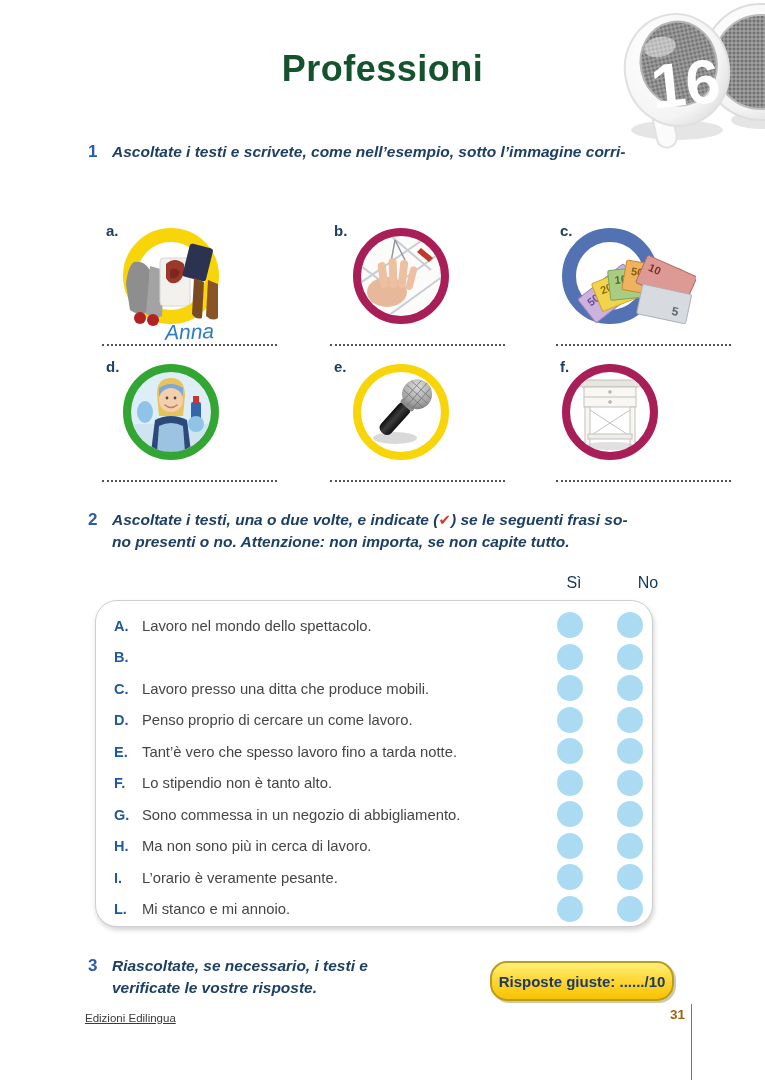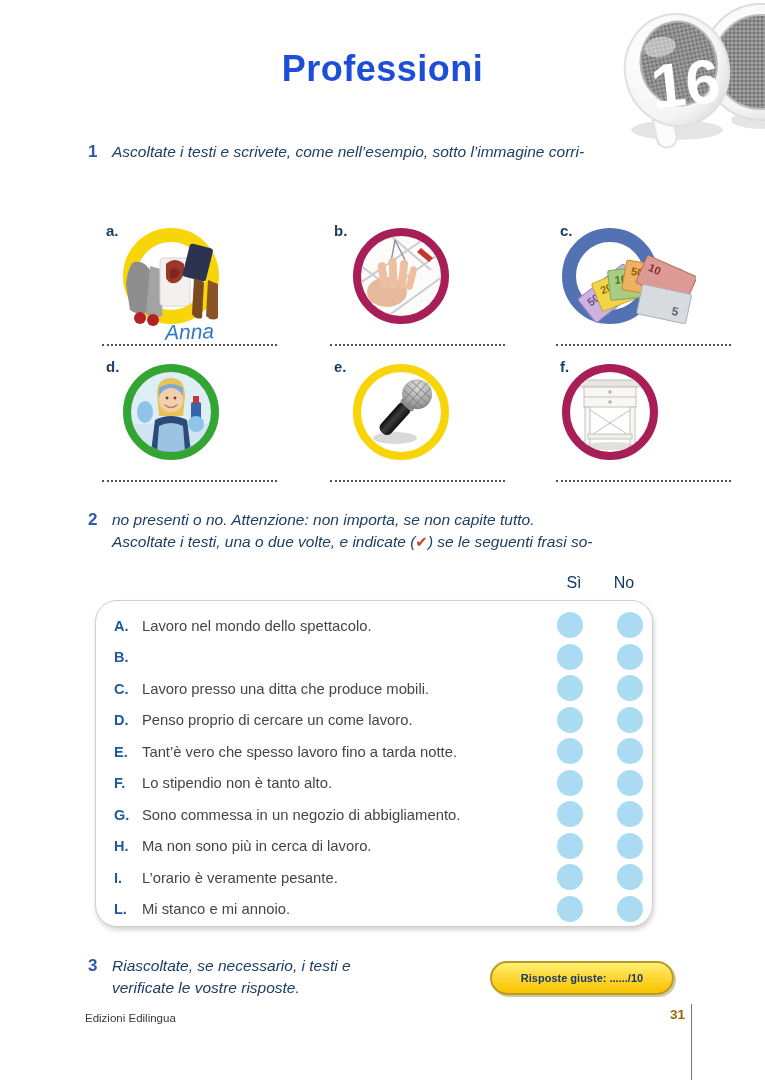--- a/index.html
+++ b/index.html
@@ -1,65 +1,65 @@
 <!DOCTYPE html>
 <html><head>
 <meta charset="utf-8">
 <style>
   html,body{margin:0;padding:0;background:#e9edf0;}
   #page{position:relative;width:765px;height:1080px;background:#ffffff;margin:0 auto;
         font-family:"Liberation Sans","DejaVu Sans",sans-serif;overflow:hidden;}
 
   
   .page-title{position:absolute;left:0;top:48px;width:765px;text-align:center;
-              font-size:36px;font-weight:bold;letter-spacing:.5px;color:#1d4ed8;}
+              font-size:36px;font-weight:bold;letter-spacing:.5px;color:#14532d;}
   .headphones{position:absolute;right:0;top:0;width:180px;height:150px;}
   .unit-number{font-family:"Liberation Sans",sans-serif;font-weight:bold;}
 
   
   .ex{position:absolute;left:88px;width:630px;display:flex;}
   .ex-num{flex:0 0 24px;font-size:17px;font-weight:bold;color:#2a5ca8;padding-top:1px;}
-  .ex-text{font-size:15.5px;font-weight:normal;font-style:italic;color:#1d3f63;line-height:21.5px;}
+  .ex-text{font-size:15.5px;font-weight:bold;font-style:italic;color:#1d3f63;line-height:21.5px;}
   .ex-text .line{white-space:nowrap;}
   .check{color:#d23a2a;font-style:normal;font-size:15px;}
 
   
   .card{position:absolute;width:175px;height:124px;}
   .card-label{position:absolute;left:4px;top:0;font-size:15px;font-weight:bold;color:#1d3f63;}
   .ring{position:absolute;top:6px;width:68px;height:68px;border:14px solid #ccc;border-radius:50%;
         background:#fff;}
   .ring.c1{left:21px;} .ring.c2{left:23px;} .ring.c3{left:6px;}
   .ring-clip{position:absolute;left:-6px;top:-6px;width:80px;height:80px;border-radius:50%;overflow:hidden;}
   .photo-free{position:absolute;}
   .dotline{position:absolute;left:0;bottom:0;width:100%;height:2px;
            border-bottom:2px dotted #55524e;}
   .answer{position:absolute;left:0;bottom:2px;width:100%;text-align:center;
           font-size:21px;font-style:italic;color:#2f7cc3;transform:rotate(-2deg);}
 
   
   .colhead{position:absolute;top:574px;font-size:16px;font-weight:normal;color:#12355e;width:40px;text-align:center;}
-  #col-si{left:554px;} #col-no{left:604px;}
+  #col-si{left:554px;} #col-no{left:628px;}
   .qbox{position:absolute;left:95px;top:600px;width:558px;height:327px;background:#fff;
         border:1.5px solid #cfcfcf;border-radius:22px;box-shadow:1px 3px 5px rgba(0,0,0,.18);
         padding-top:9px;box-sizing:border-box;}
   .srow{position:relative;height:31.5px;display:flex;align-items:center;padding-left:18px;}
   .srow .letter{flex:0 0 28px;font-size:14.5px;font-weight:bold;color:#20589c;}
   .srow .stext{font-size:14.8px;color:#454543;}
   .dot{position:absolute;top:2px;width:26px;height:26px;border-radius:50%;background:#abdbf3;}
   .dot.si{left:461px;} .dot.no{left:521px;}
 
   
-  .badge{position:absolute;left:490px;top:961px;width:184px;height:34px;border-radius:17px;
+  .badge{position:absolute;left:490px;top:961px;width:184px;height:40px;border-radius:17px;
          background:linear-gradient(#fff176,#ffd83a 45%,#f7c400);
          border:2px solid #b99b1e;box-sizing:border-box;
          display:flex;align-items:center;justify-content:center;
-         font-size:11px;font-weight:bold;color:#1b3a66;box-shadow:2px 2px 0 rgba(120,100,10,.35);}
-
-  
-  .publisher{position:absolute;left:85px;top:1012px;font-size:11.5px;color:#3a3a3a;}
+         font-size:15px;font-weight:bold;color:#1b3a66;box-shadow:2px 2px 0 rgba(120,100,10,.35);}
+
+  
+  .publisher{position:absolute;left:85px;top:1012px;font-size:11.5px;color:#3a3a3a;text-decoration:underline;}
   .pageno{position:absolute;left:640px;top:1007px;width:45px;text-align:right;
           font-size:13.5px;font-weight:bold;color:#a16207;}
   .vrule{position:absolute;left:691px;top:1004px;width:1px;height:76px;background:#777;}
 </style>
 </head>
 <body>
 
 <div id="page">
 
   <div class="headphones">
@@ -271,22 +271,22 @@
           </g>
         </svg>
       </div>
     </div>
     <div class="dotline"></div>
   </div>
 
   <div class="ex" style="top:509px;">
     <div class="ex-num">2</div>
     <div class="ex-text">
+      <div class="line"><span>Ascoltate i testi, una o due volte, e indicate (</span><span class="check">✔</span><span>) se le seguenti frasi so-</span></div>
       <div class="line">no presenti o no. Attenzione: non importa, se non capite tutto.</div>
-      <div class="line"><span>Ascoltate i testi, una o due volte, e indicate (</span><span class="check">✔</span><span>) se le seguenti frasi so-</span></div>
     </div>
   </div>
 
   <div class="colhead" id="col-si">Sì</div>
   <div class="colhead" id="col-no">No</div>
 
   <div class="qbox">
     <div class="srow">
       <span class="letter">A.</span>
       <span class="stext">Lavoro nel mondo dello spettacolo.</span>

